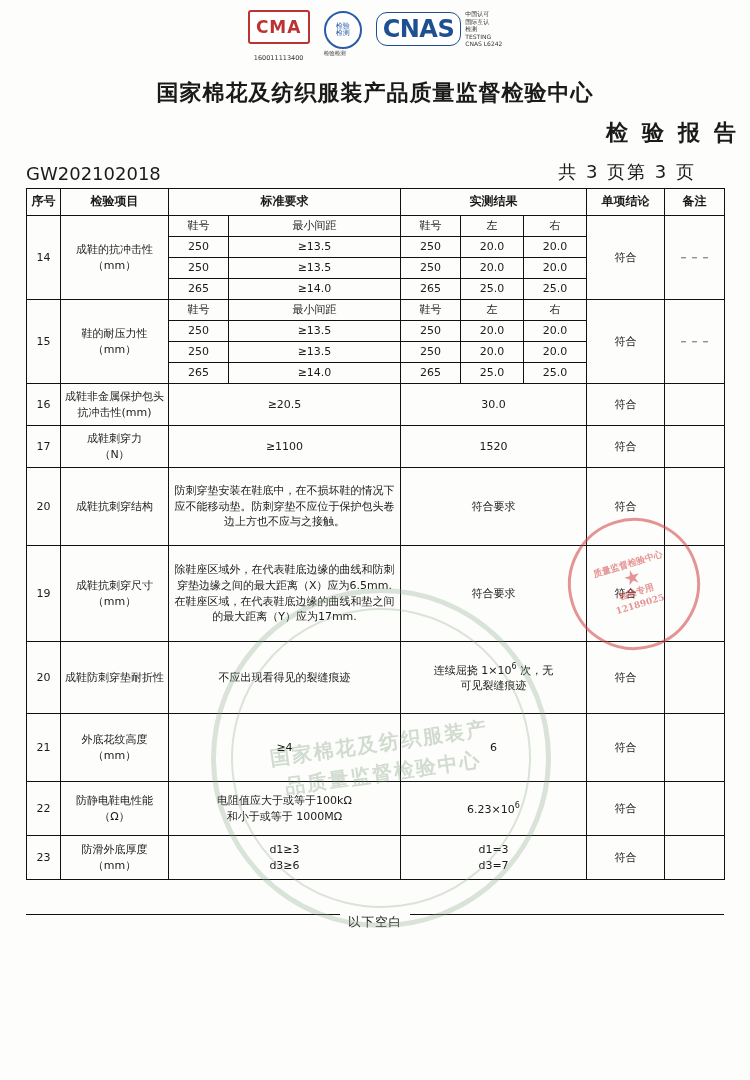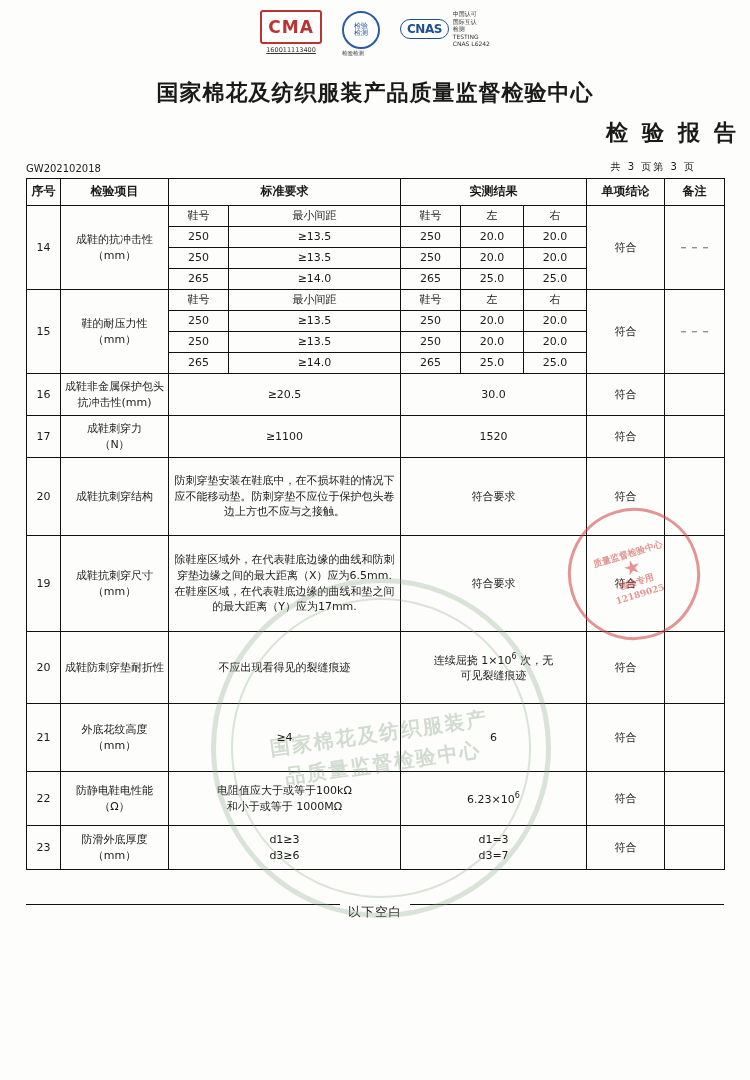--- a/index.html
+++ b/index.html
@@ -20,21 +20,21 @@
     width: 750px;
     height: 1080px;
     background: #fdfdfb;
   }
 
   
   .cert-row {
     display: flex;
     justify-content: center;
     align-items: flex-start;
-    gap: 20px;
+    gap: 14px;
     padding-top: 10px;
     height: 52px;
   }
   .cma-box {
     display: flex;
     flex-direction: column;
     align-items: center;
   }
   .cma-mark {
     width: 58px;
@@ -46,23 +46,22 @@
     font-size: 17px;
     letter-spacing: 1px;
     display: flex;
     align-items: center;
     justify-content: center;
     background: #fff;
   }
   .cma-num {
     font-size: 6.5px;
     color: #333;
-    margin-top: 2px;
+    margin-top: 10px;
     letter-spacing: 0px;
-    text-decoration: underline;
   }
   .circle-mark {
     width: 34px;
     height: 34px;
     border-radius: 50%;
     border: 2px solid #2a5ba8;
     color: #2a5ba8;
     font-size: 7px;
     display: flex;
     align-items: center;
@@ -81,21 +80,21 @@
     font-size: 5.5px;
     color: #444;
     margin-top: 1px;
   }
   .cnas-box {
     display: flex;
     align-items: center;
     gap: 4px;
   }
   .cnas-logo {
-    font-size: 12px;
+    font-size: 24px;
     font-weight: bold;
     color: #1d4f91;
     letter-spacing: -0.5px;
     border: 1px solid #1d4f91;
     border-radius: 11px;
     padding: 2px 6px;
     background: #fff;
   }
   .cnas-text {
     font-size: 6px;
@@ -121,21 +120,21 @@
     margin-top: 10px;
     padding-left: 14px;
   }
 
   
   .meta-row {
     display: flex;
     justify-content: space-between;
     align-items: flex-end;
     margin: 12px 26px 4px 26px;
-    font-size: 10px;
+    font-size: 18px;
   }
   .meta-right {
     letter-spacing: 2px;
     padding-right: 28px;
   }
 
   
   .tbl-wrap {
     margin: 0 26px;
     position: relative;

